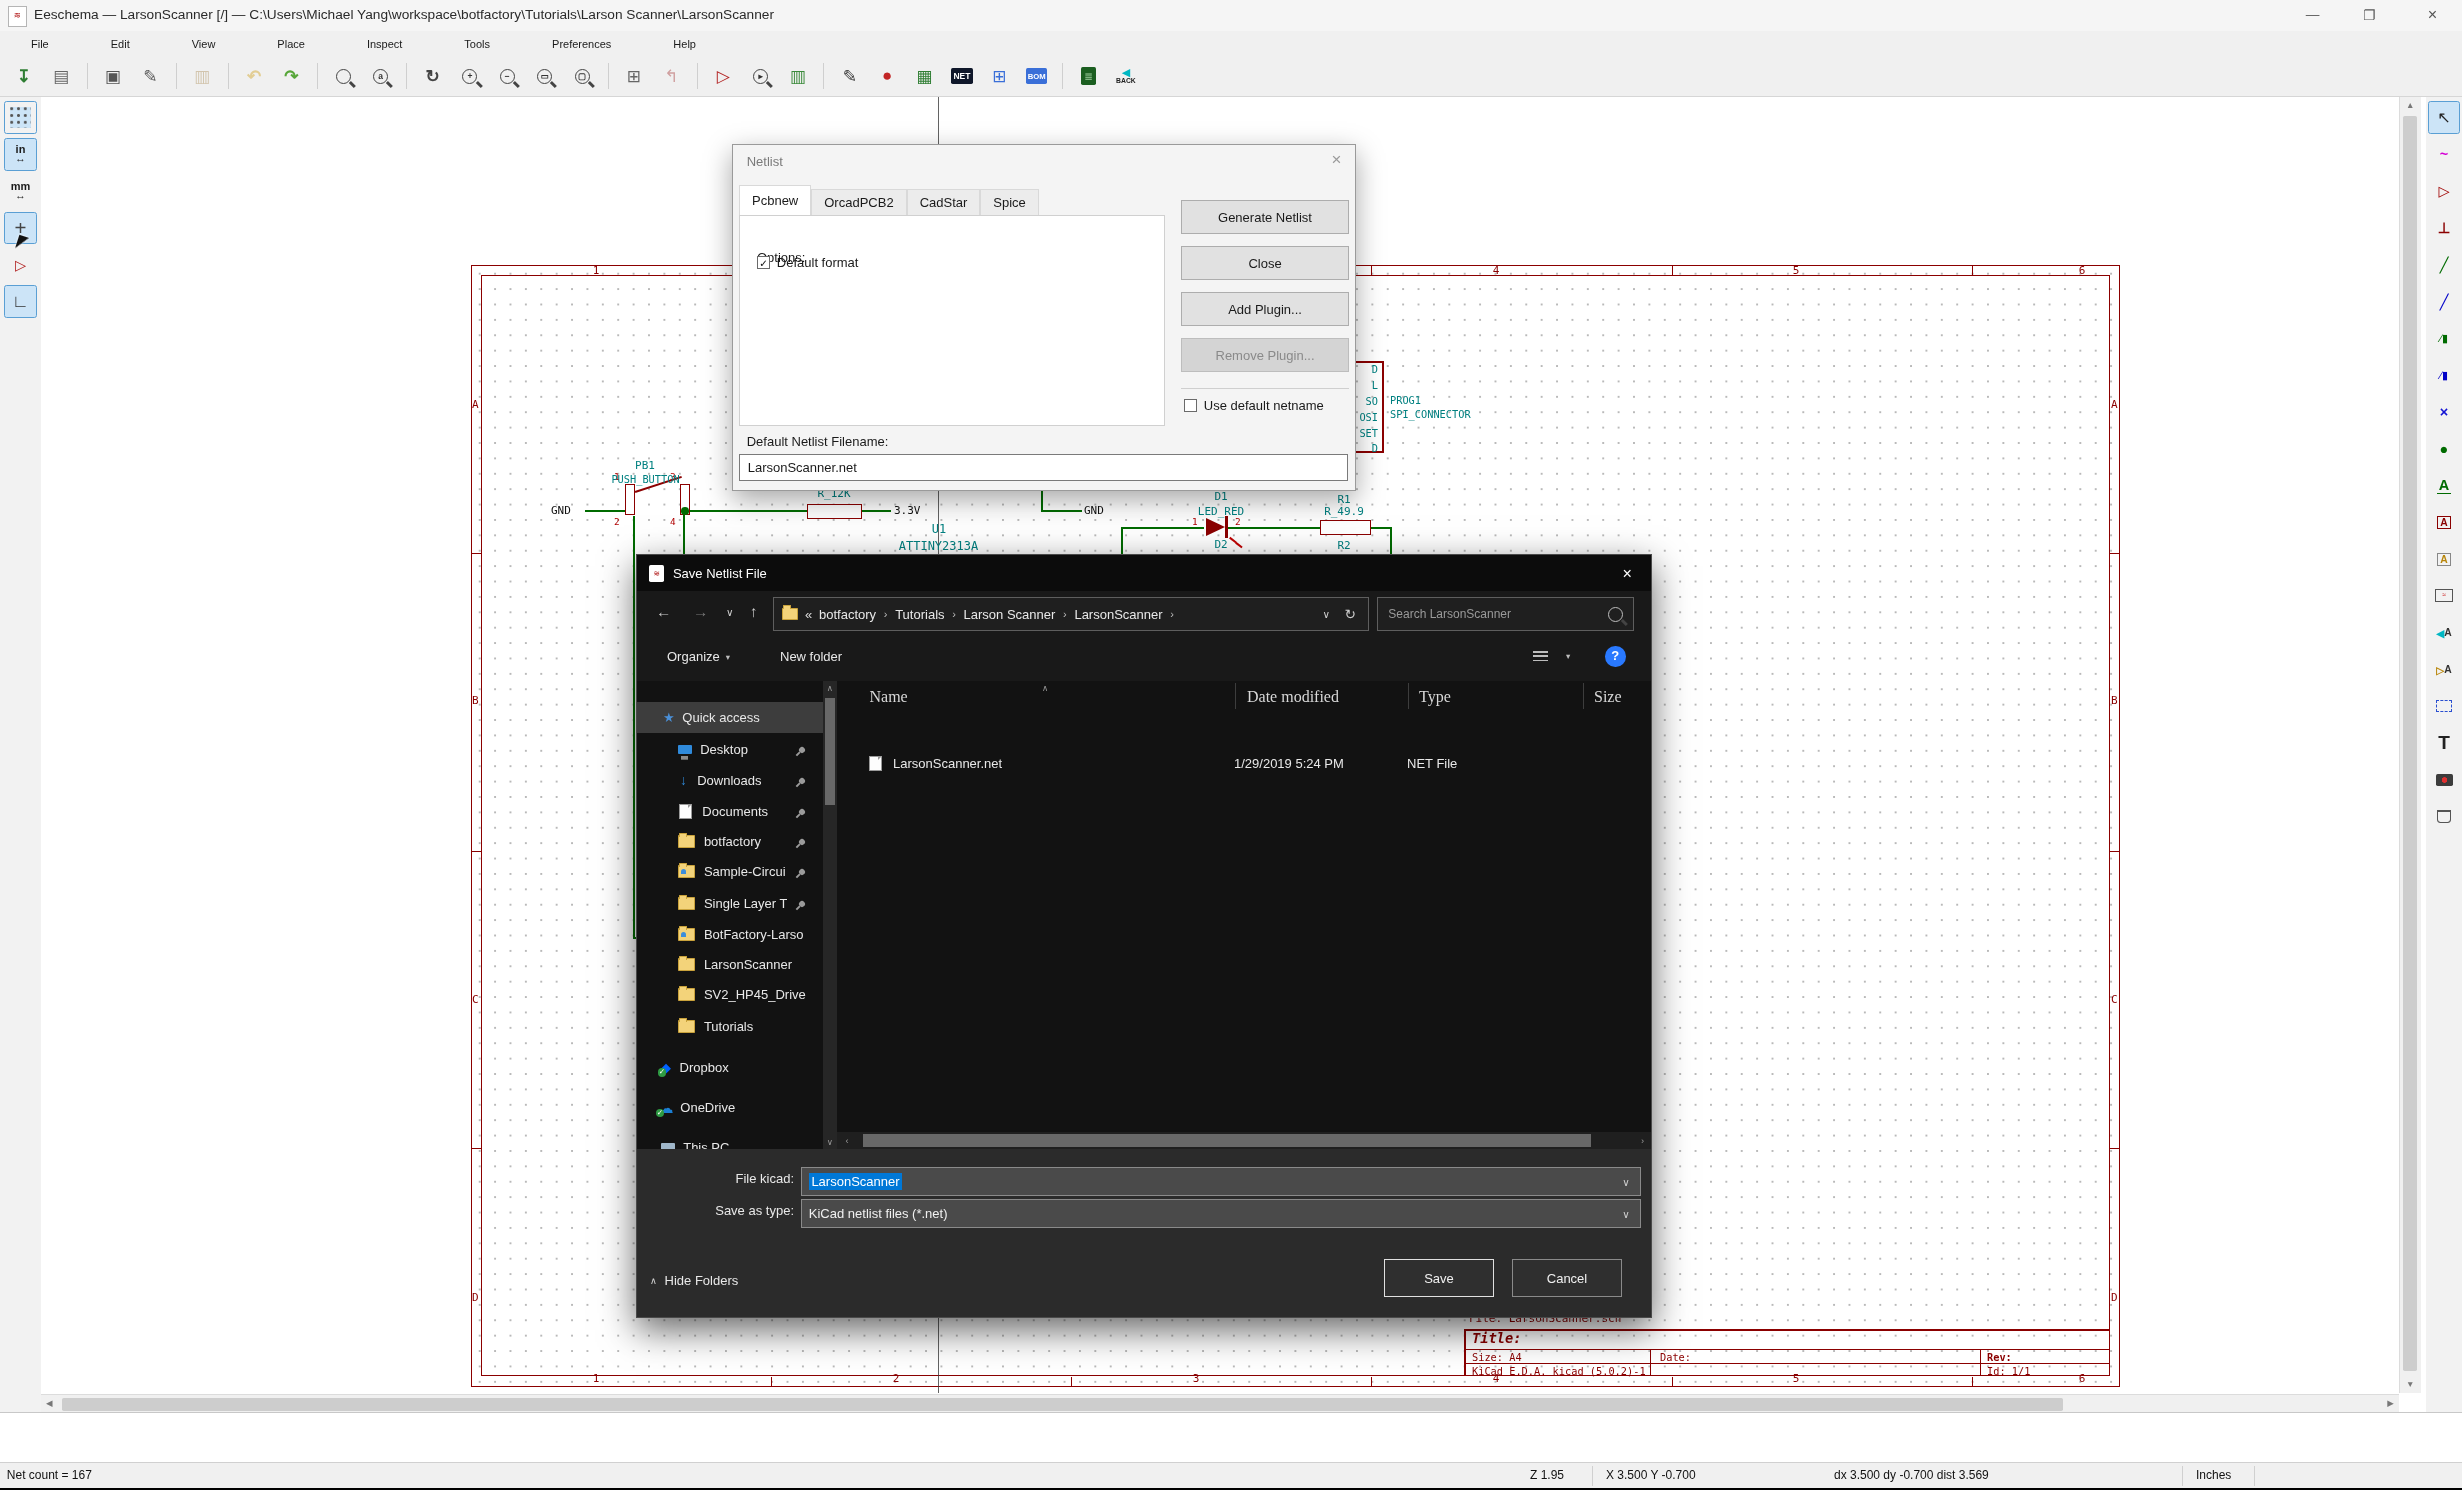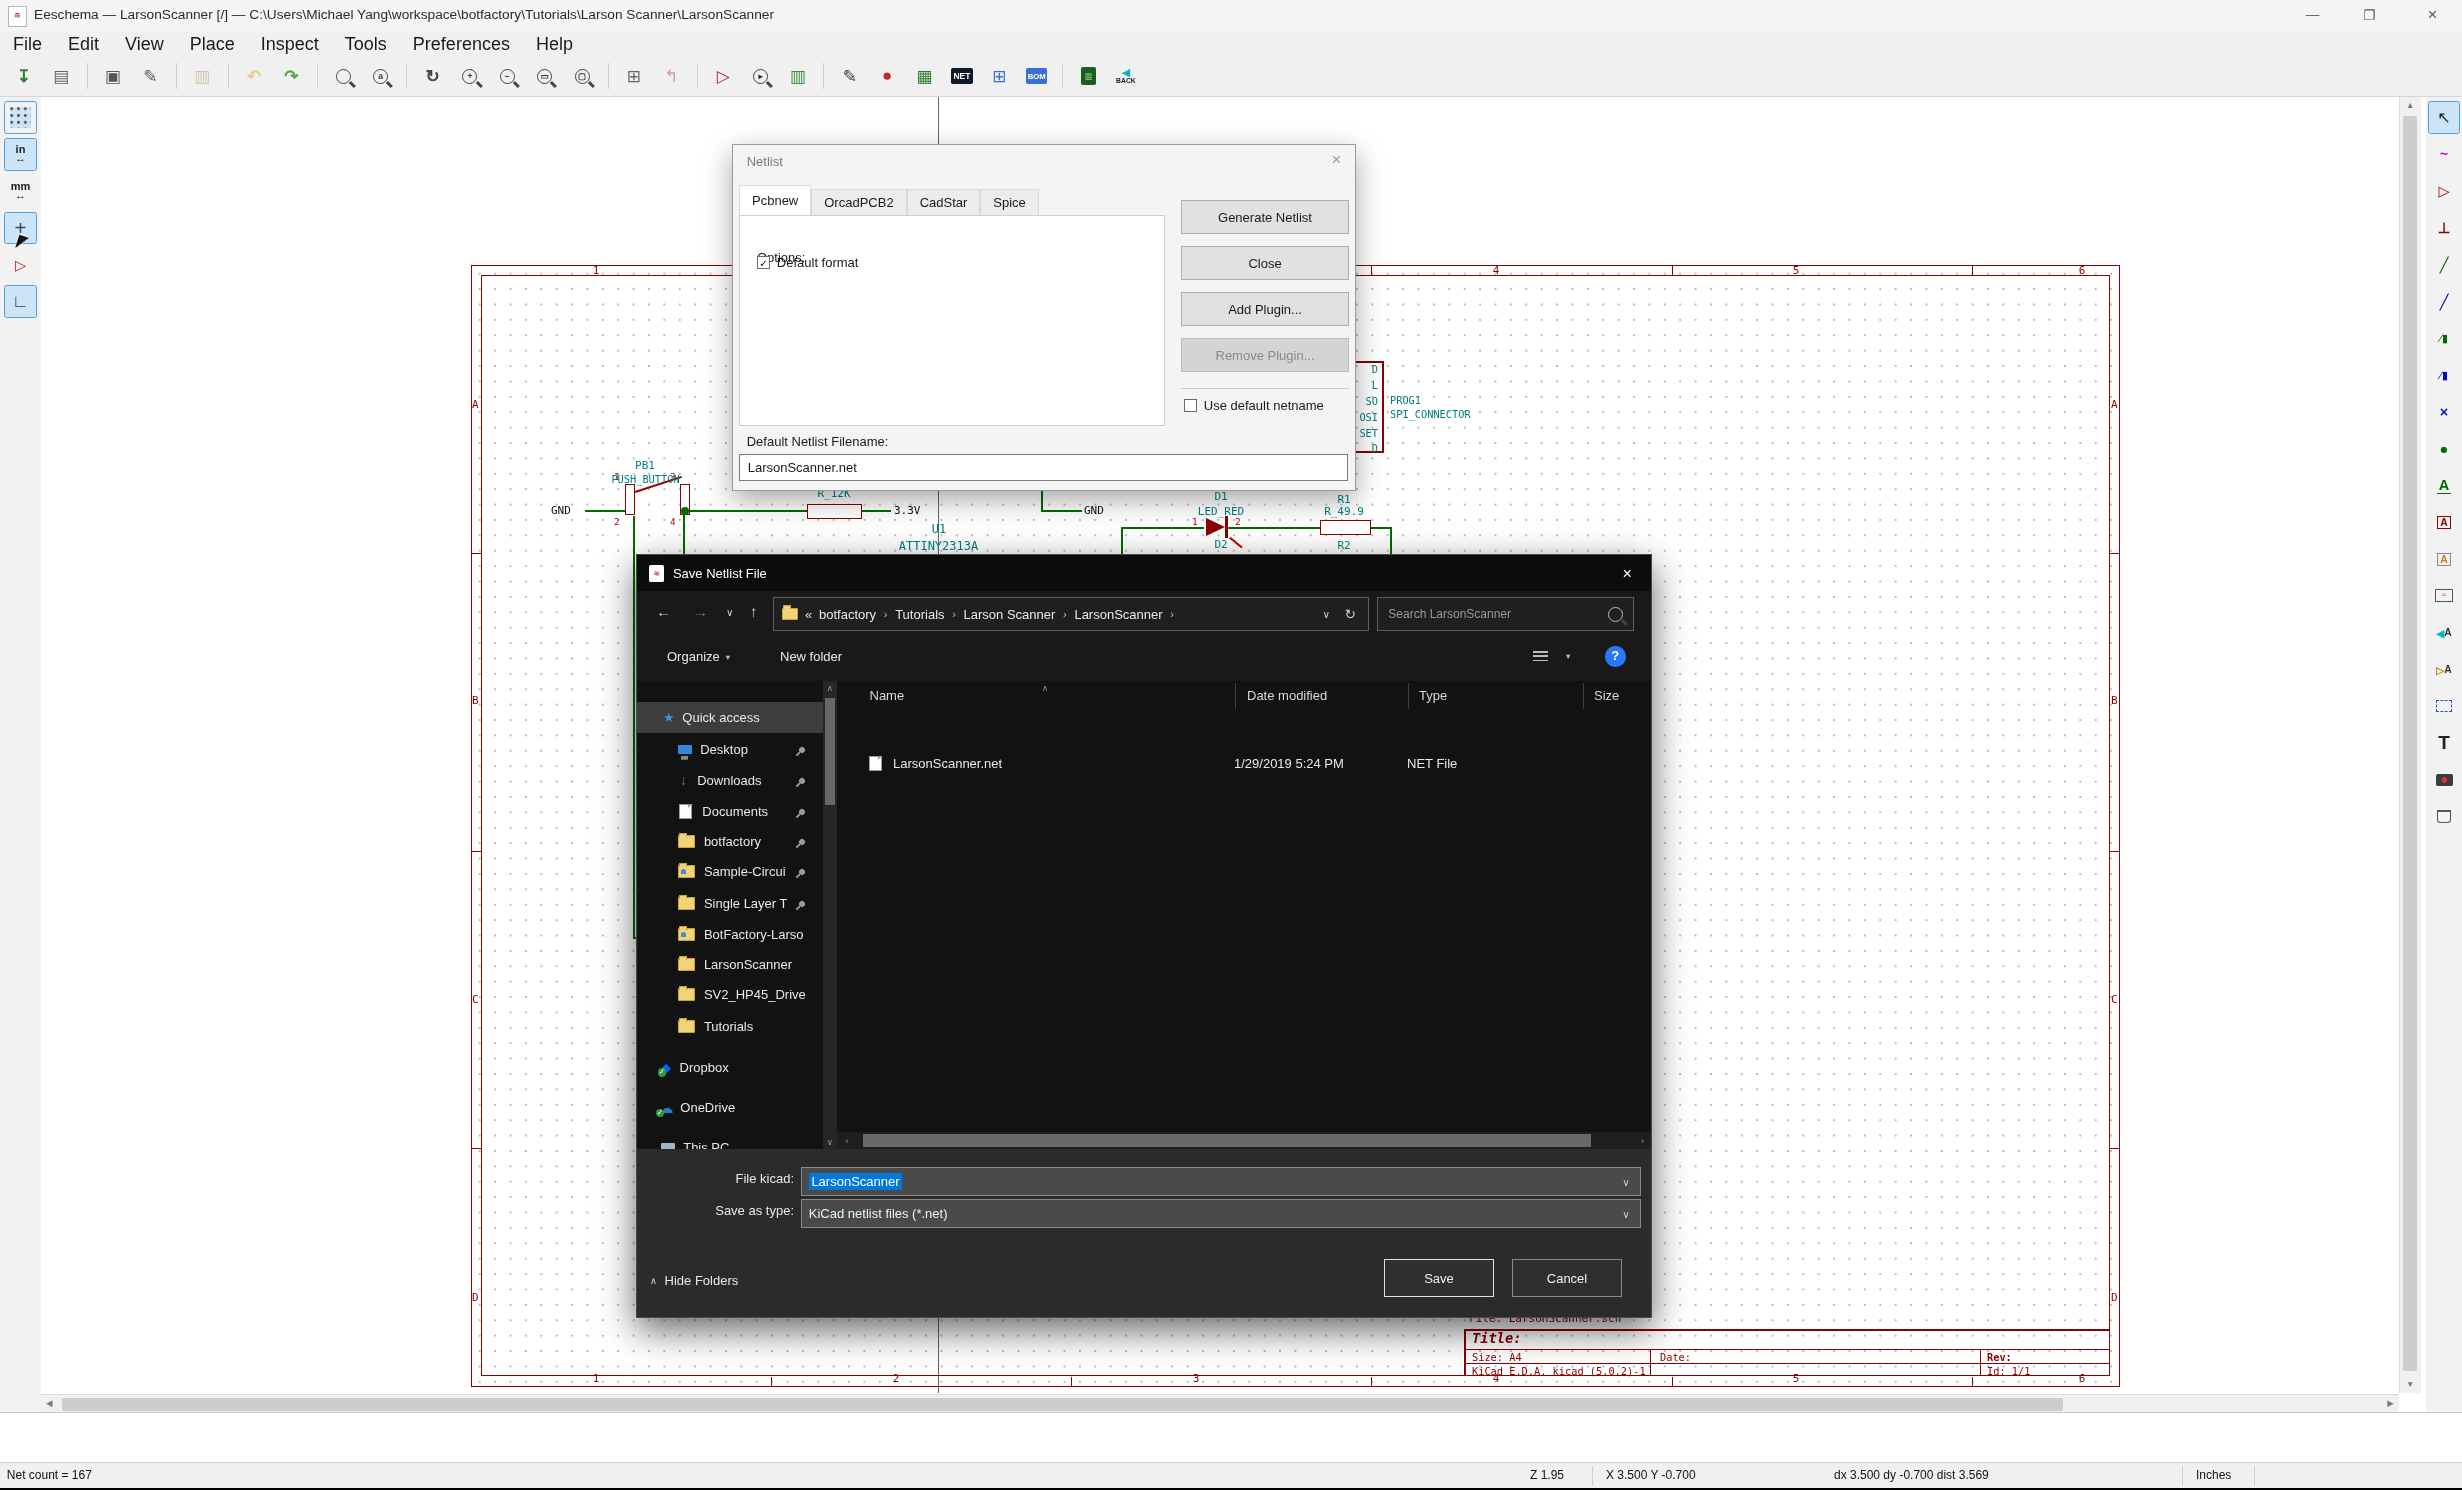--- a/index.html
+++ b/index.html
@@ -5,21 +5,21 @@
   html,body{margin:0;padding:0;background:#fff;}
   body{width:2462px;height:1490px;position:relative;overflow:hidden;
        font-family:"Liberation Sans",sans-serif;color:#1a1a1a;}
   .a{position:absolute;}
   .flex{display:flex;align-items:center;}
   
   .titlebar{left:0;top:0;width:2462px;height:31px;background:#f5f5f5;}
   .titlebar .ttl{font-size:13.7px;color:#2a2a2a;}
   .winbtn{width:39px;height:29px;display:flex;align-items:center;justify-content:center;color:#555;font-size:13.7px;}
   .menubar{left:0;top:31px;width:2462px;height:26px;background:#f0f0f0;display:flex;align-items:center;}
-  .menuitem{padding:0 13px;font-size:18px;color:#1a1a1a;}
+  .menuitem{padding:0 31px;font-size:11px;color:#1a1a1a;}
   .toolbar{left:0;top:56px;width:2462px;height:41px;background:#f0f0f0;border-bottom:0.9px solid #d6d6d6;display:flex;align-items:center;padding-left:5.1px;box-sizing:border-box;}
   .ticon{width:34px;height:34px;display:flex;align-items:center;justify-content:center;font-size:17px;margin:0 1.7px;border-radius:2.6px;position:relative;}
   .tsep{width:0.9px;height:26px;background:#cfcfcf;margin:0 6.8px;}
   .sidebarL{left:0;top:97px;width:41px;height:1315px;background:#f2f2f2;}
   .sidebarR{left:2426px;top:97px;width:36px;height:1315px;background:#f2f2f2;}
   .sbicon{width:32.5px;height:32.5px;margin:4.3px auto;display:flex;align-items:center;justify-content:center;font-size:14.5px;border-radius:2.6px;border:0.9px solid transparent;box-sizing:border-box;}
   .sel{background:#cce4f7;border:0.9px solid #5a9fd4;}
   .mag{width:13px;height:13px;border:1.7px solid #444;border-radius:50%;position:relative;display:flex;align-items:center;justify-content:center;font-size:8.5px;color:#333;font-weight:bold;}
   .mag::after{content:'';position:absolute;width:6.8px;height:2.6px;background:#444;right:-6px;bottom:-3.4px;transform:rotate(45deg);}
   .vscroll{left:2399px;top:97px;width:20.5px;height:1296px;background:#f0f0f0;border-left:0.9px solid #dcdcdc;}
@@ -67,21 +67,21 @@
   .fold::before{content:'';position:absolute;top:-3.4px;left:0;width:6px;height:2.6px;background:#f3d37a;border:0.9px solid #c9a23b;border-bottom:none;border-radius:0.9px 0.9px 0 0;}
   .fold.shared::after{content:'';position:absolute;left:1.7px;top:2.6px;width:5.1px;height:5.1px;background:#3d8edb;border-radius:50% 50% 0 0;}
   .docic{display:inline-block;width:11px;height:13.7px;background:#fdfdfd;border:0.9px solid #9a9a9a;position:relative;flex:none;}
   .docic::after{content:'';position:absolute;right:0;top:0;border-left:3.4px solid #9a9a9a;border-bottom:3.4px solid transparent;}
   .mon{display:inline-block;width:13.7px;height:9.4px;background:#2f8adb;border-radius:0.9px;position:relative;flex:none;}
   .mon::after{content:'';position:absolute;left:3.4px;bottom:-3.4px;width:6.8px;height:1.7px;background:#8a8a8a;box-shadow:0 1.7px 0 #8a8a8a;}
   .mon.gray{background:#9fb6c9;}
   .pinic{display:inline-block;width:6px;height:6px;background:#9a9a9a;border-radius:50%;position:relative;transform:rotate(45deg);flex:none;}
   .pinic::after{content:'';position:absolute;top:6px;left:2.1px;width:1.7px;height:5.1px;background:#9a9a9a;}
   .chk{position:absolute;font-size:7.7px;color:#fff;background:#2e9b43;border-radius:50%;width:8.5px;height:8.5px;line-height:8.5px;text-align:center;left:-3.4px;bottom:-1.7px;}
-  .colhdr{color:#d8d8d8;font-size:13px;}
+  .colhdr{color:#d8d8d8;font-size:16px;font-family:Liberation Serif, serif;}
   .inputD{position:absolute;left:164px;width:840px;height:29px;background:#4a4a4a;border:0.9px solid #8a8a8a;display:flex;align-items:center;padding:0 6.8px;box-sizing:border-box;color:#f0f0f0;}
   .btnD{position:absolute;width:110px;height:38px;background:#2f2f2f;display:flex;align-items:center;justify-content:center;color:#f0f0f0;box-sizing:border-box;}
   .hl{background:#0078d7;color:#fff;padding:0.9px 2.6px;}
 </style>
 </head>
 <body>
 
 <div class="a titlebar flex">
   <span class="a" style="left:7.7px;top:6px;width:17px;height:19px;border:0.9px solid #b5b5b5;background:#fff;color:#a00;font-size:8.5px;text-align:center;line-height:17px;">≋</span>
   <span class="ttl a" style="left:34px;top:6.8px;">Eeschema — LarsonScanner [/] — C:\Users\Michael Yang\workspace\botfactory\Tutorials\Larson Scanner\LarsonScanner</span>

